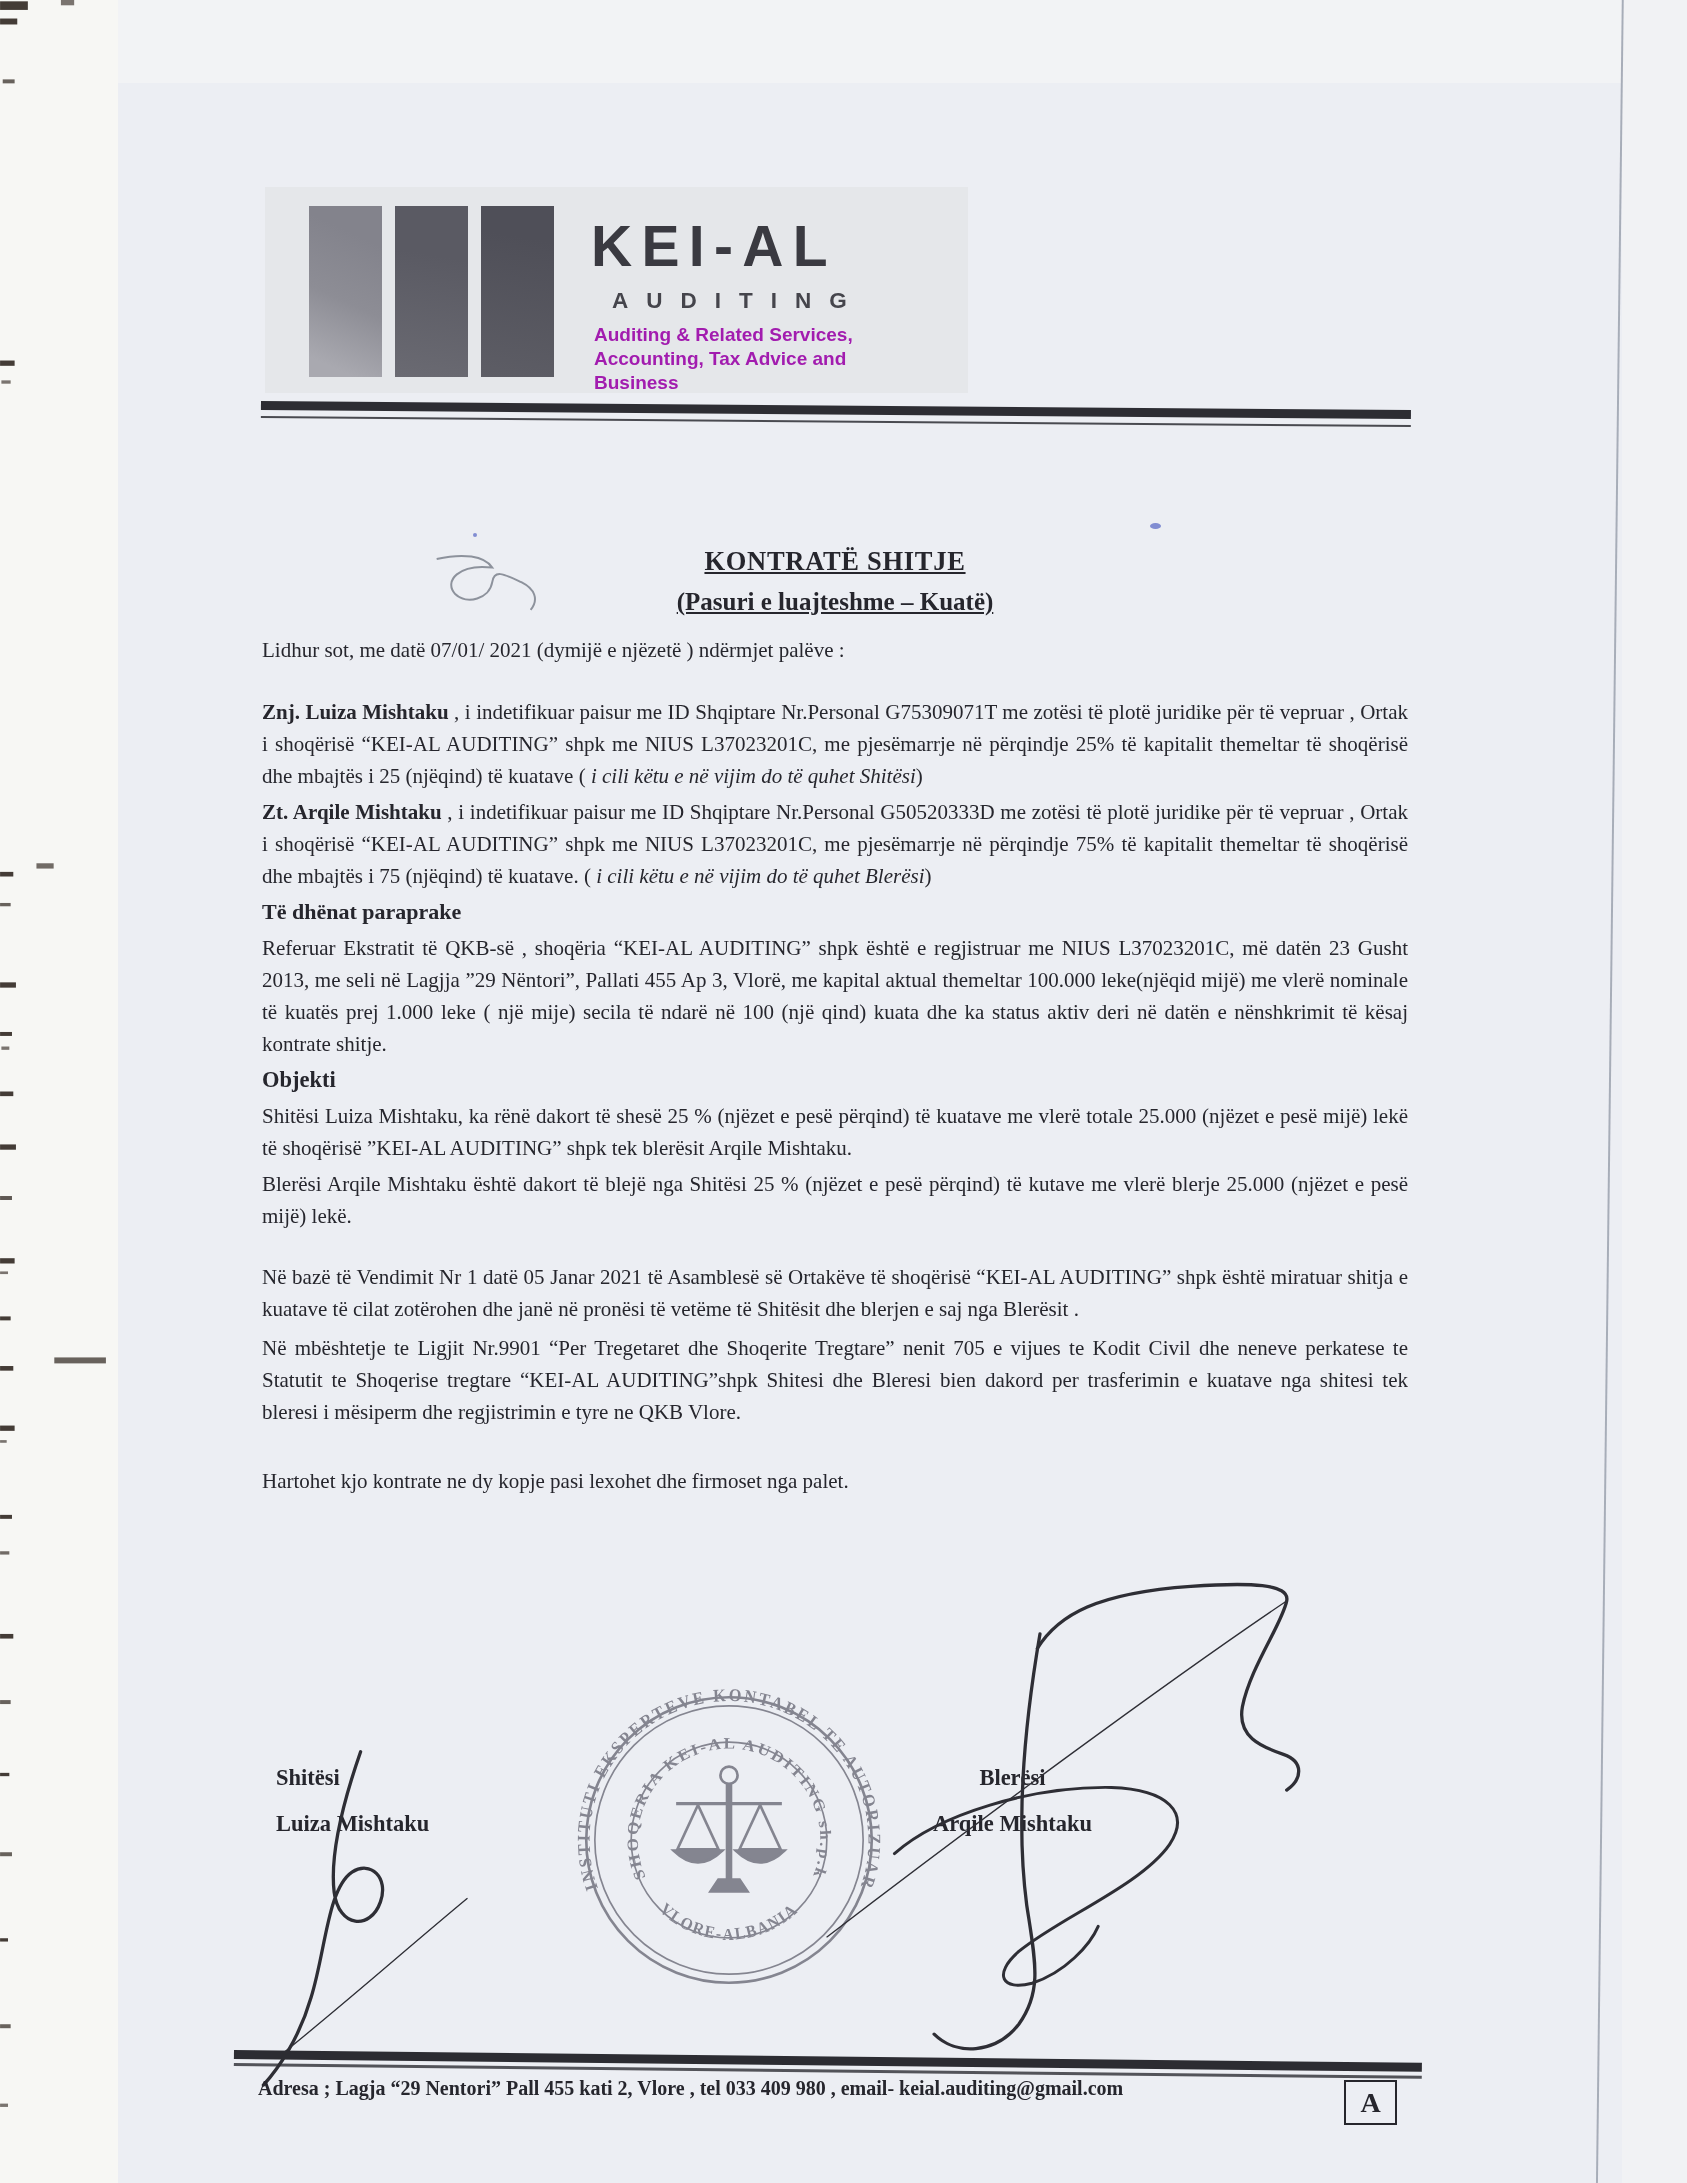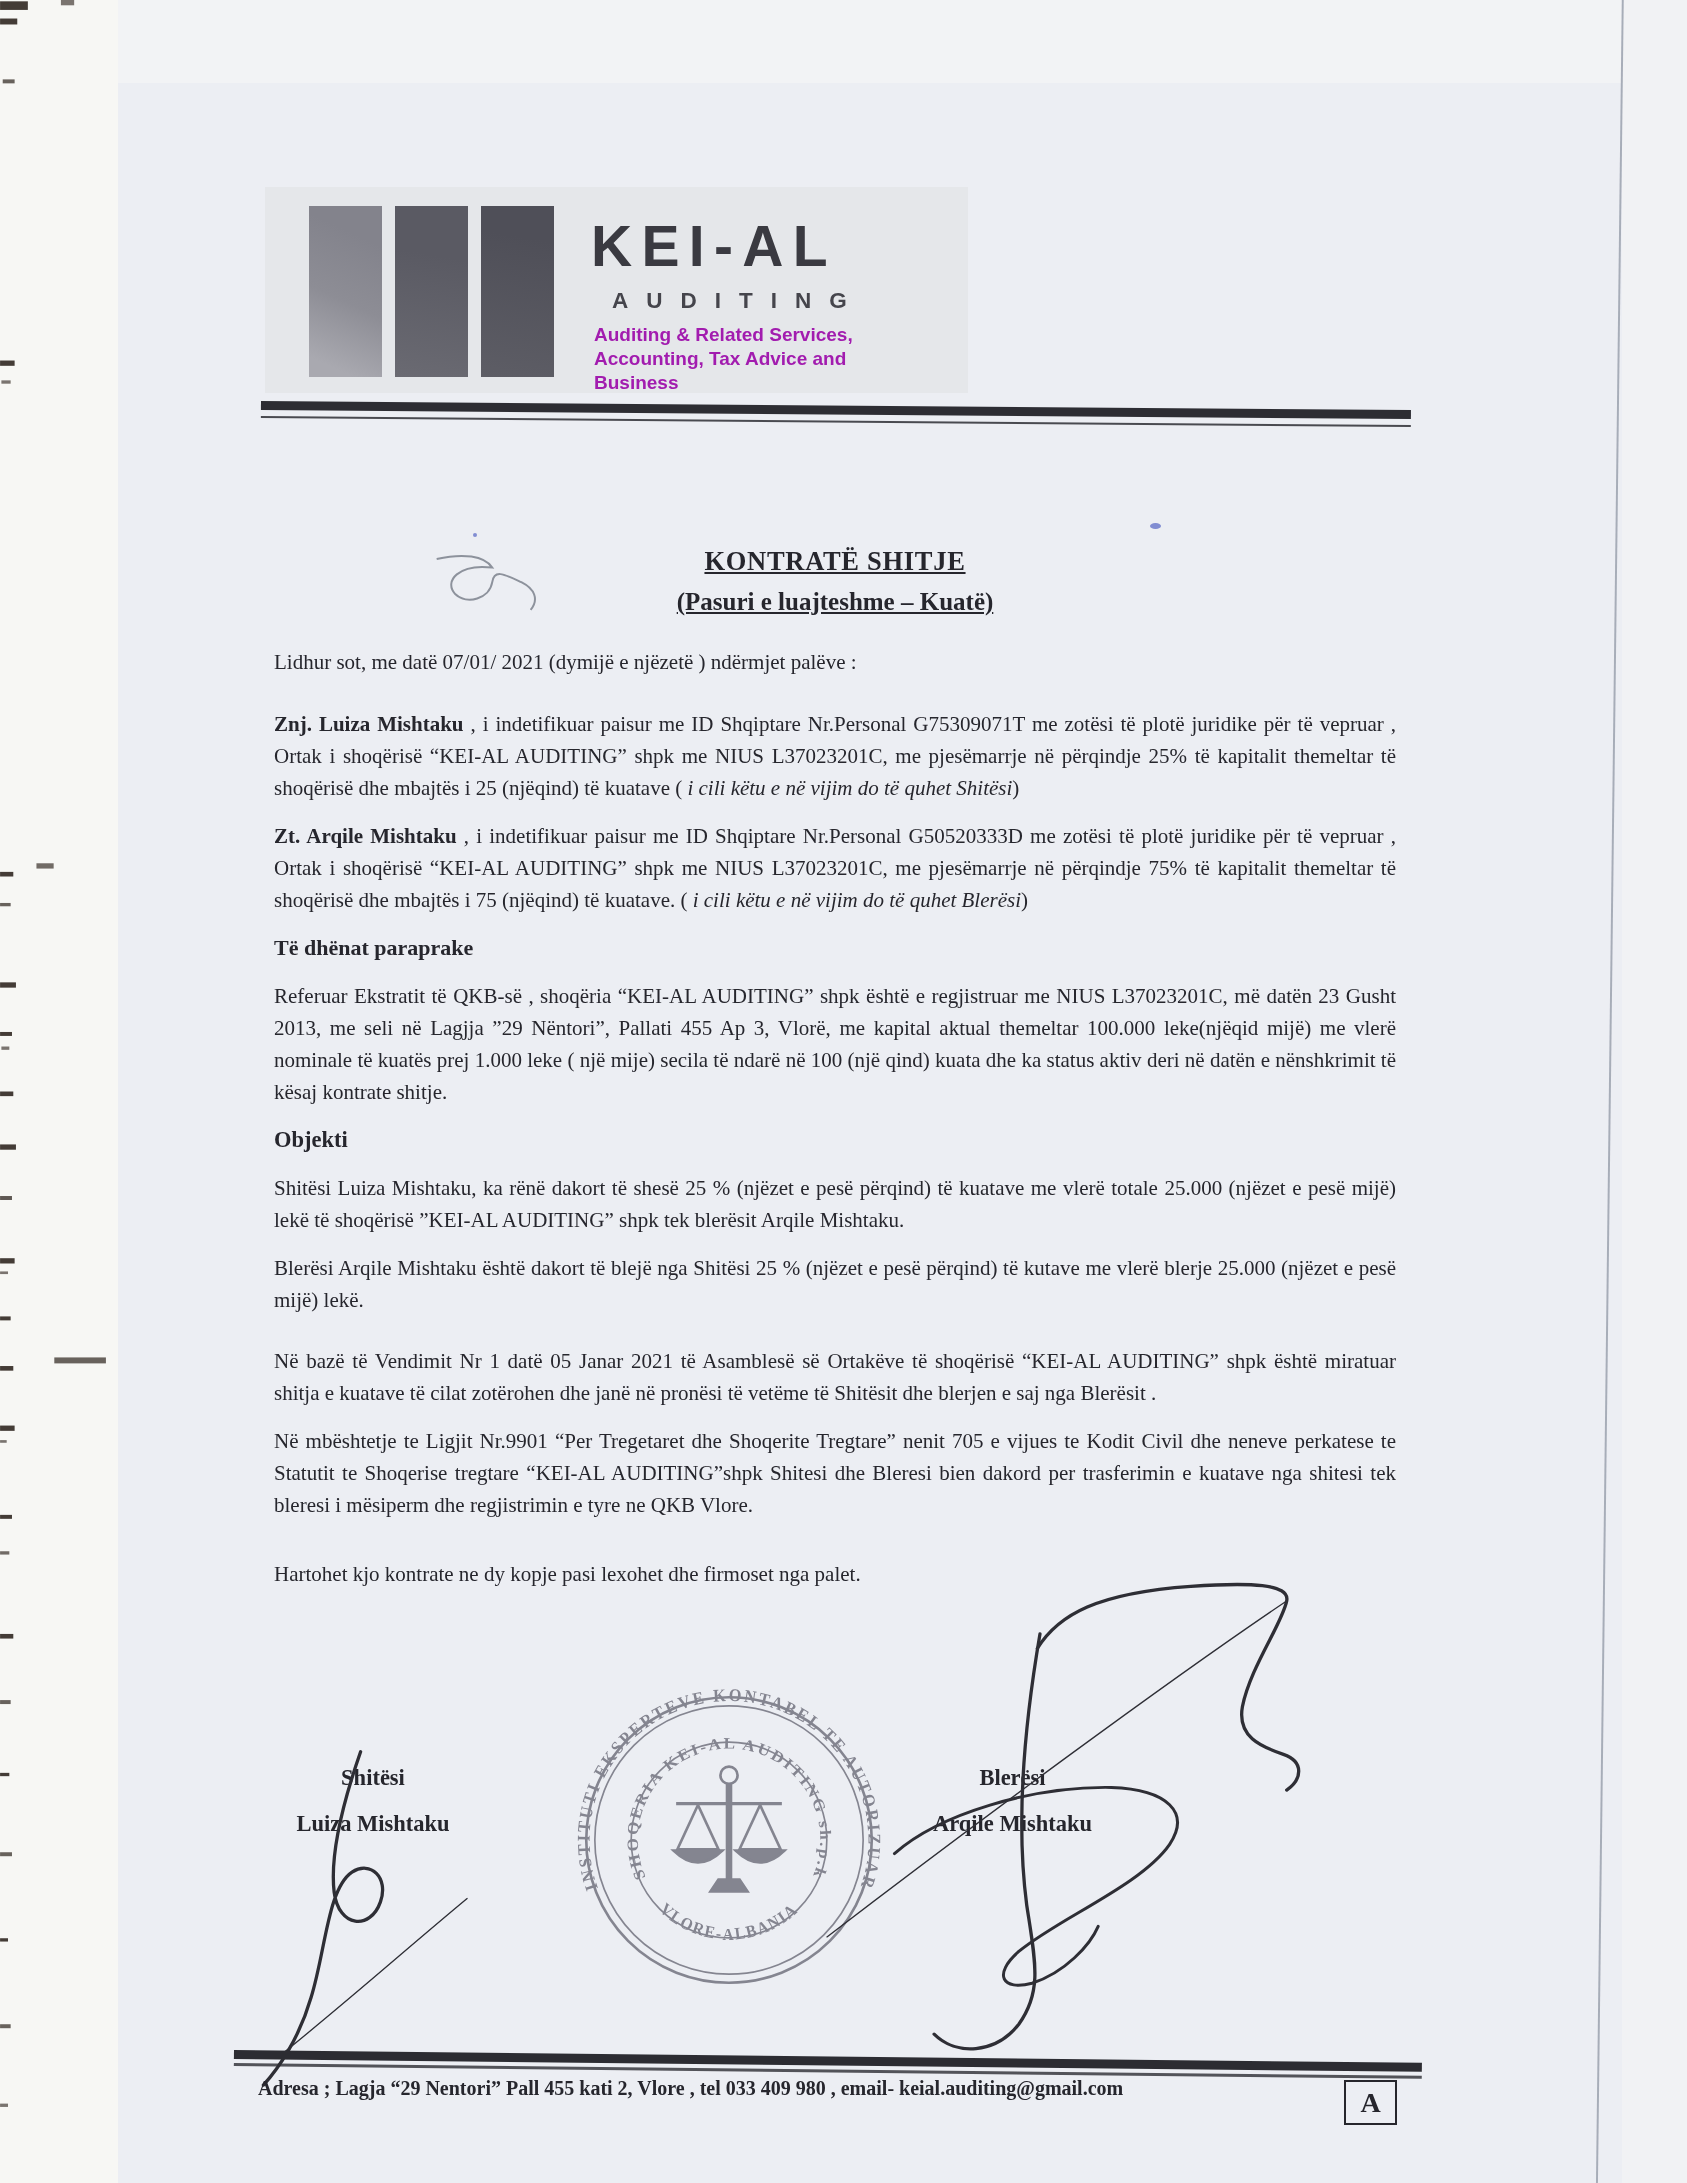--- a/index.html
+++ b/index.html
@@ -27,32 +27,32 @@
   .rule{position:absolute;left:261px;width:1150px;transform:rotate(.45deg);transform-origin:left top;}
   .rule-top{top:401px;}
   .rule .thick{height:9.3px;background:#2d2d33;}
   .rule .thin{height:2.6px;background:#2d2d33;margin-top:5.3px;opacity:.85;}
 
   .titleblock{position:absolute;left:258px;top:546px;width:1154px;text-align:center;}
   .title-main{font-size:26.5px;font-weight:bold;text-decoration:underline;letter-spacing:0.7px;}
   .title-sub{font-size:25px;font-weight:bold;text-decoration:underline;margin-top:10.6px;text-align:center;}
 
   .col{position:absolute;left:258px;top:630px;width:1154px;font-size:21px;line-height:32px;}
-  .col p{margin:16px;text-align:justify;}
+  .col p{margin:4px;text-align:justify;}
   .intro{margin-bottom:30px !important;text-align:left !important;}
   .lead{font-weight:bold;}
   .ital{font-style:italic;}
   .h-center{text-align:center;font-weight:bold;font-size:22px;margin:16px 0 4px 0;}
   .h-obj{text-align:center;font-weight:bold;font-size:22.5px;margin:5.3px 0 2.6px 0;}
   .mt44{margin-top:29px !important;}
   .mt10{margin-top:6.6px !important;}
   .mt56{margin-top:37px !important;}
 
   .sig-label{position:absolute;font-size:22.5px;font-weight:bold;line-height:46px;}
-  .sig-left{left:254px;top:1755px;width:238px;text-align:center;}
+  .sig-left{left:276px;top:1755px;width:238px;}
   .sig-right{left:880px;top:1755px;width:265px;text-align:center;}
 
   .stamp{position:absolute;left:577px;top:1688px;width:304px;height:304px;opacity:.8;}
 
   .footer-rule{position:absolute;left:234px;top:2050px;width:1188px;transform:rotate(.62deg);transform-origin:left top;}
   .footer-rule .thick{height:8.6px;background:#2c2c32;}
   .footer-rule .thin{height:2.6px;background:#2c2c32;margin-top:4.6px;opacity:.8;}
   .footer-text{position:absolute;left:258px;top:2077px;width:992px;text-align:left;
                font-size:20px;font-weight:bold;color:#26262d;}
   .page-marker{position:absolute;left:1344px;top:2080px;width:49px;height:41px;border:2.6px solid #26262c;

